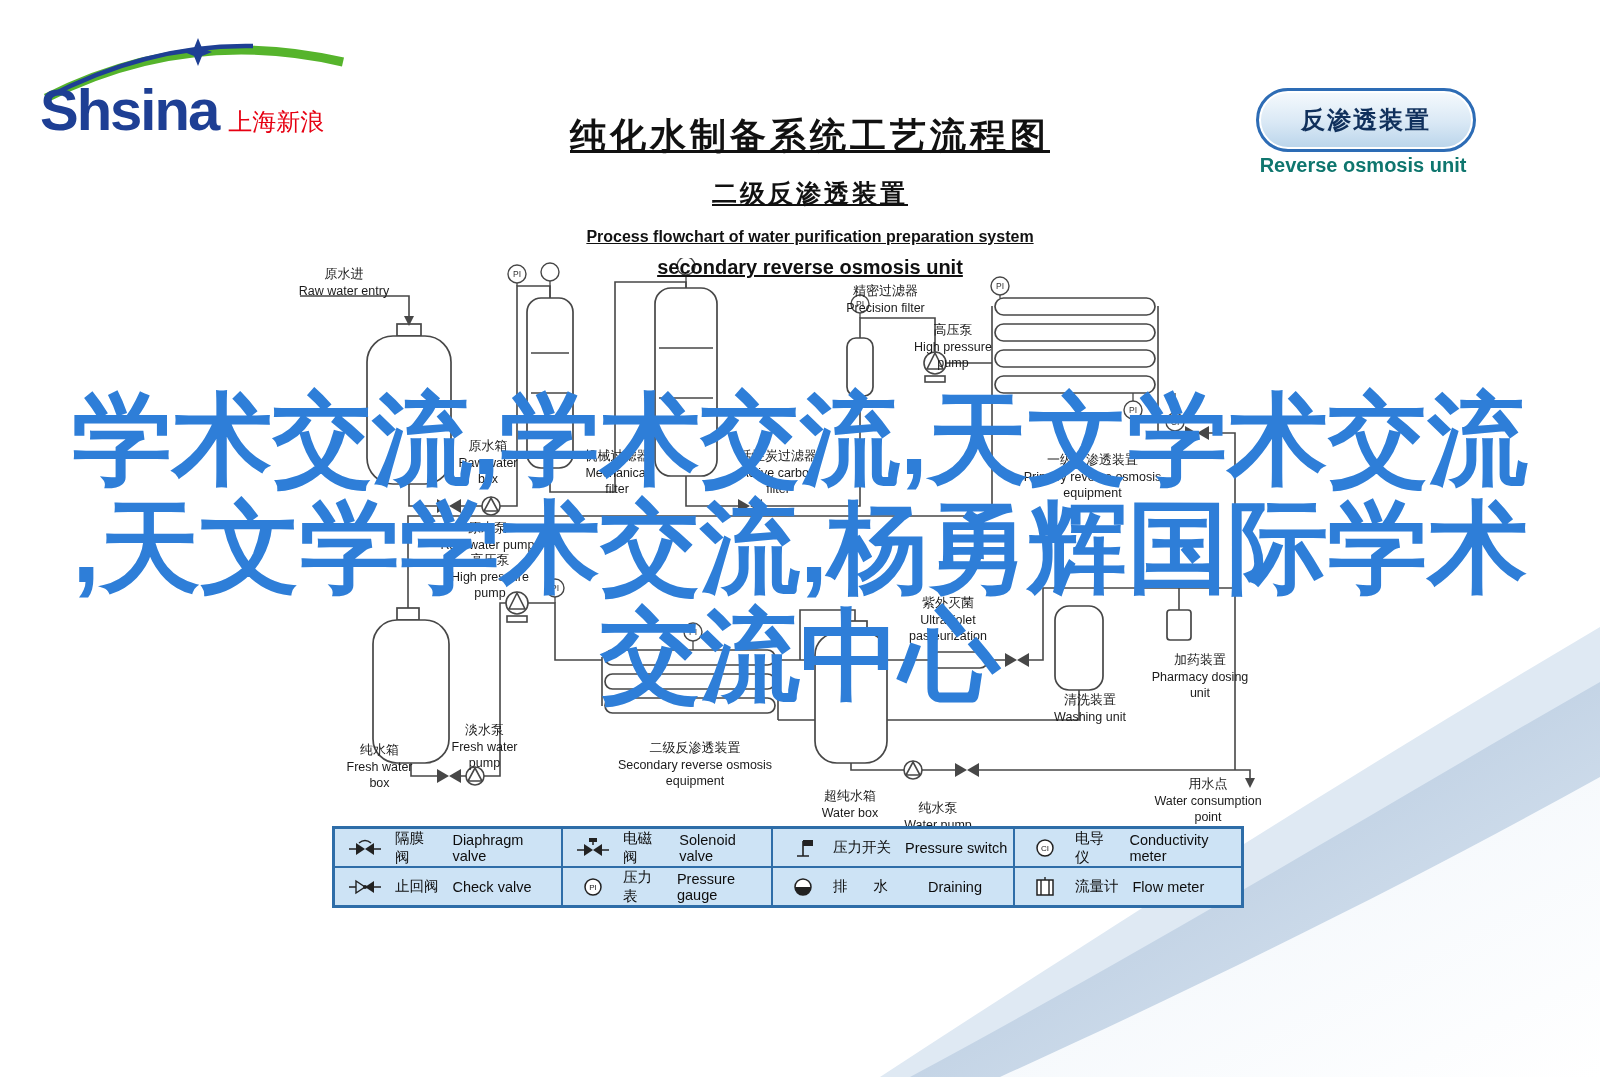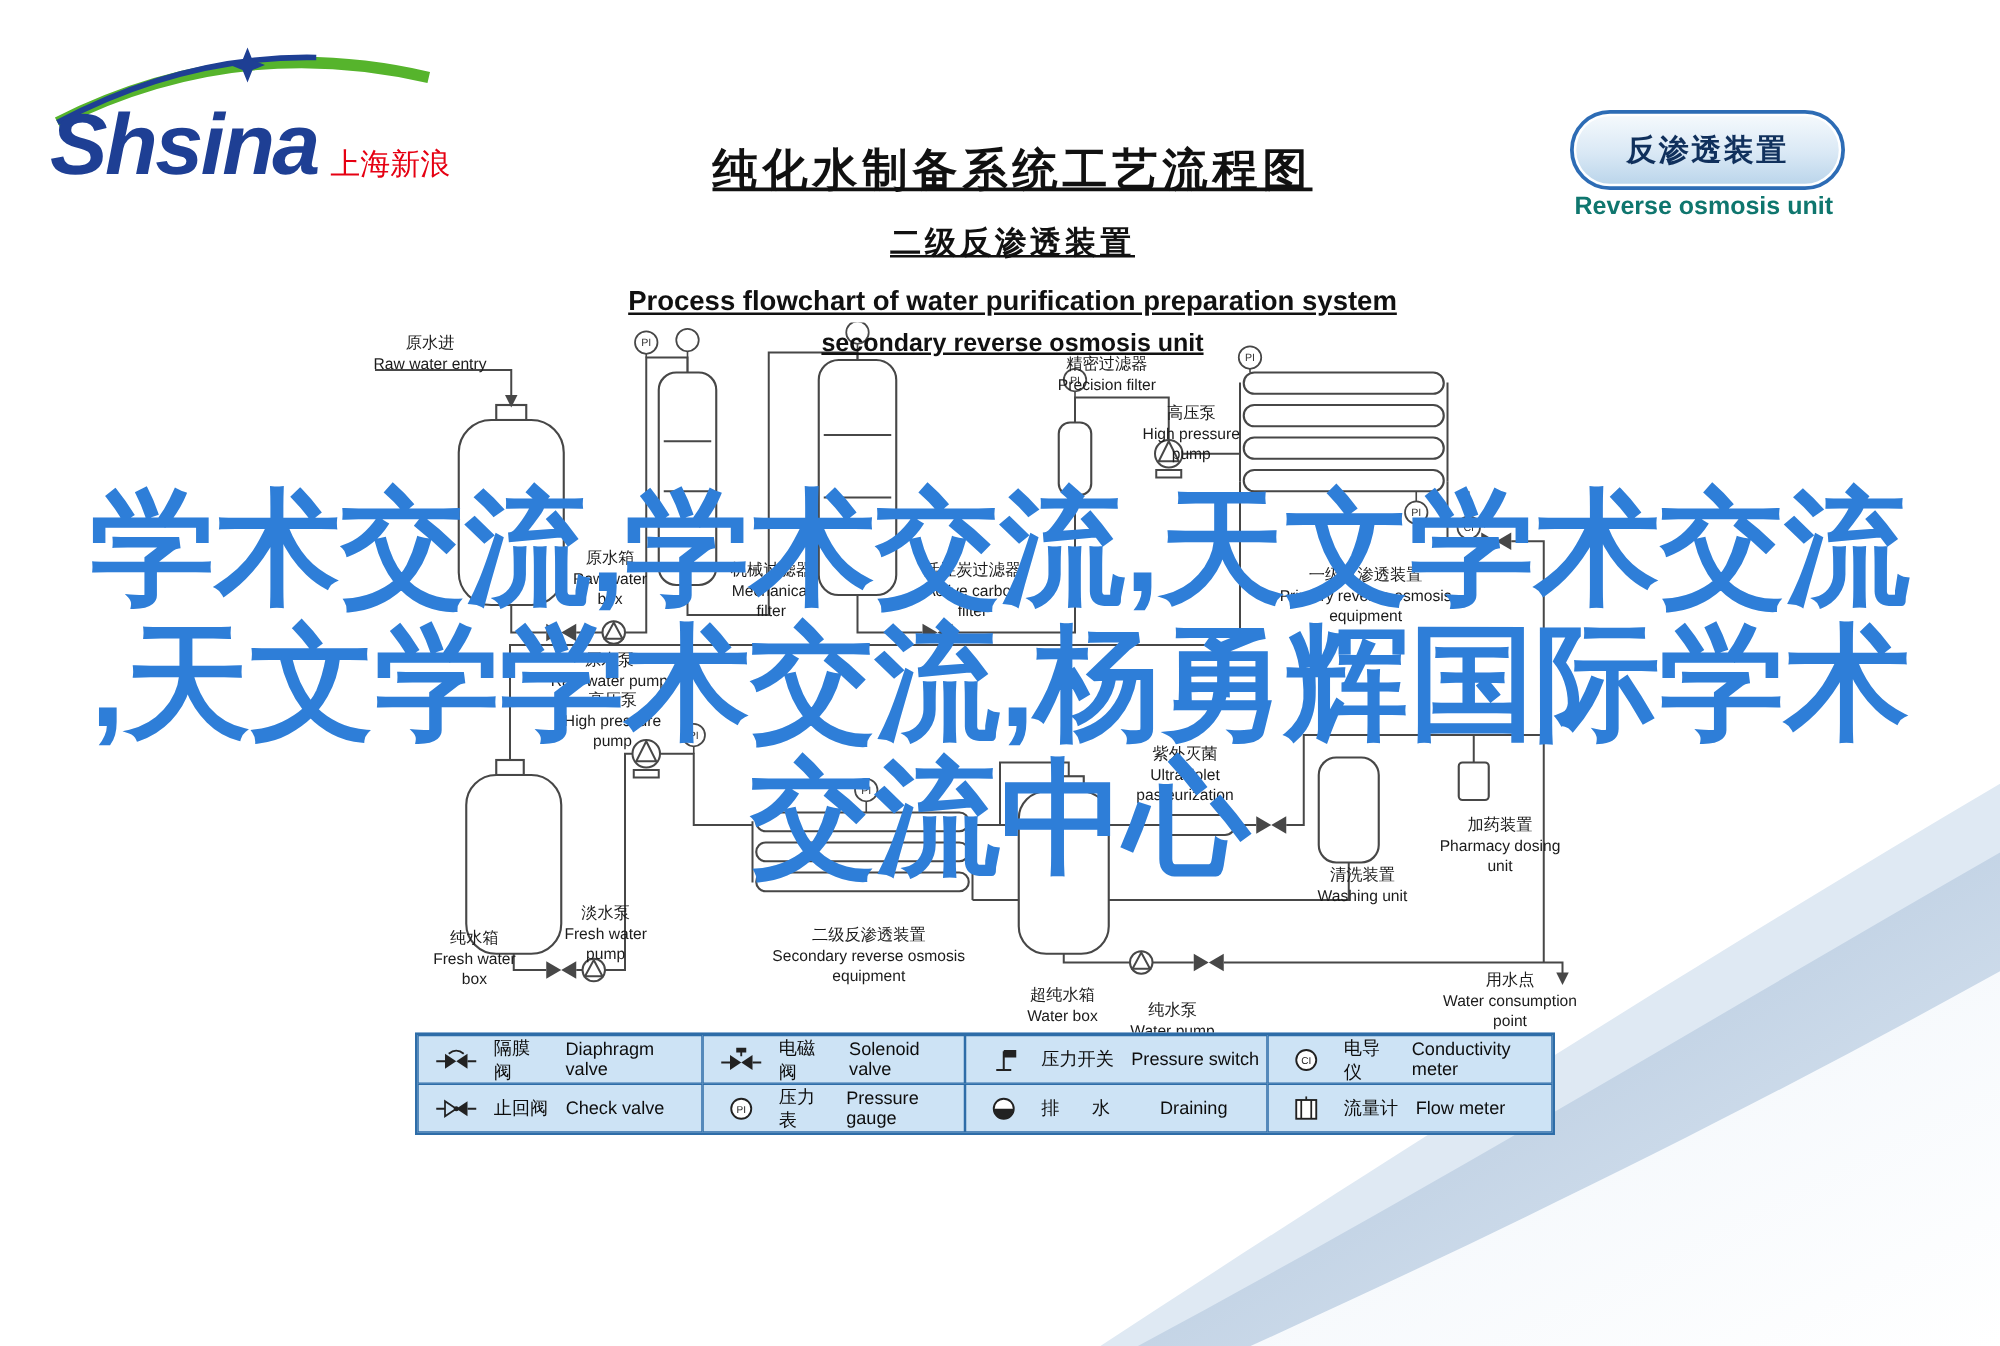--- a/index.html
+++ b/index.html
@@ -4,29 +4,29 @@
 <style>
   html,body{margin:0;padding:0;background:#fff;}
   .page{position:relative;width:1600px;height:1077px;background:#fff;overflow:hidden;
         font-family:"Liberation Sans","DejaVu Sans",sans-serif;color:#111;}
   
   .waves{position:absolute;right:0;bottom:0;z-index:0;}
   
   .logo{position:absolute;left:38px;top:36px;width:340px;height:118px;z-index:4;}
   .logo-swoosh{position:absolute;left:0;top:0;}
   .logo-text-row{position:absolute;left:2px;top:40px;white-space:nowrap;}
-  .logo-name{font-size:69px;font-weight:bold;font-style:italic;letter-spacing:-2px;
+  .logo-name{font-size:58px;font-weight:bold;letter-spacing:-2px;
              color:var(--c-logo_blue,#1e3f94);}
   .logo-cn{font-size:24px;font-weight:normal;color:var(--c-logo_red,#e60012);margin-left:10px;}
   
   .titleblock{position:absolute;left:810px;top:112px;transform:translateX(-50%);
               text-align:center;z-index:4;white-space:nowrap;text-decoration:underline;}
   .title-zh{font-size:36px;font-weight:bold;letter-spacing:4px;}
   .subtitle-zh{font-size:25px;font-weight:bold;letter-spacing:3px;margin-top:16px;}
-  .title-en{font-size:22px;font-weight:bold;margin-top:18px;}
+  .title-en{font-size:16px;font-weight:bold;margin-top:18px;}
   .subtitle-en{font-size:20px;font-weight:bold;margin-top:10px;}
   
   .badge{position:absolute;left:1256px;top:88px;width:214px;height:58px;border-radius:32px;
          border:3px solid var(--c-badge_border,#2d6cb5);
          background:linear-gradient(180deg,#f6fafd 0%,#d9e8f5 55%,#b9d4ea 100%);
          box-shadow:inset 0 0 0 2px #ffffff;display:flex;align-items:center;justify-content:center;z-index:4;}
   .badge-zh{font-size:24px;font-weight:bold;letter-spacing:2px;color:var(--c-badge_text,#10305c);}
   .badge-en{position:absolute;left:1250px;top:154px;width:226px;text-align:center;
             font-size:20px;font-weight:bold;color:#0f766e;z-index:4;}
   

